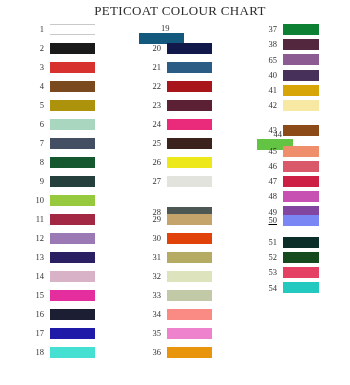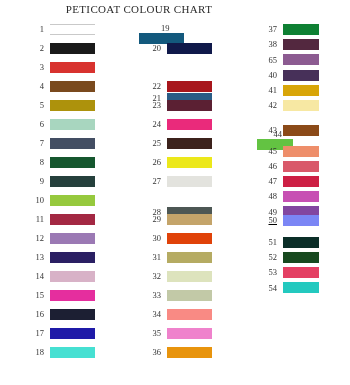--- a/index.html
+++ b/index.html
@@ -14,24 +14,25 @@
     overflow: hidden;
     position: relative;
   }
   #chart-title {
     position: absolute;
     top: 3px;
     left: 0;
     width: 278px;
     text-align: center;
     font-family: "Liberation Serif", serif;
-    font-size: 11px;
+    font-size: 13px;
     letter-spacing: 0.35px;
     color: #2b2b2b;
     white-space: nowrap;
+    padding-left: 41px;
   }
   .column {
     position: absolute;
     top: 24px;
   }
   #column-1 { left: 22px; }
   #column-2 { left: 139px; }
   #column-3 { left: 257px; }
 
   .swatch-row {
@@ -148,21 +149,21 @@
   </div>
 <div class="column" id="column-2">
     <div class="swatch-row" style="position: absolute; top: 0px; left: 0px; flex-direction: column;">
       <span class="swatch-label">19</span>
       <span class="swatch-chip" style="background: rgb(19, 89, 125);"></span>
     </div>
     <div class="swatch-row" style="position: absolute; top: 19px; left: 0px;">
       <span class="swatch-label">20</span>
       <span class="swatch-chip" style="background: rgb(16, 25, 74);"></span>
     </div>
-    <div class="swatch-row" style="position: absolute; top: 38px; left: 0px; margin-top: 31px;">
+    <div class="swatch-row" style="position: absolute; top: 38px; left: 0px;">
       <span class="swatch-label">21</span>
       <span class="swatch-chip" style="background: rgb(42, 92, 134);"></span>
     </div>
     <div class="swatch-row" style="position: absolute; top: 57px; left: 0px;">
       <span class="swatch-label">22</span>
       <span class="swatch-chip" style="background: rgb(168, 22, 28);"></span>
     </div>
     <div class="swatch-row" style="position: absolute; top: 76px; left: 0px;">
       <span class="swatch-label">23</span>
       <span class="swatch-chip" style="background: rgb(91, 32, 51);"></span>

